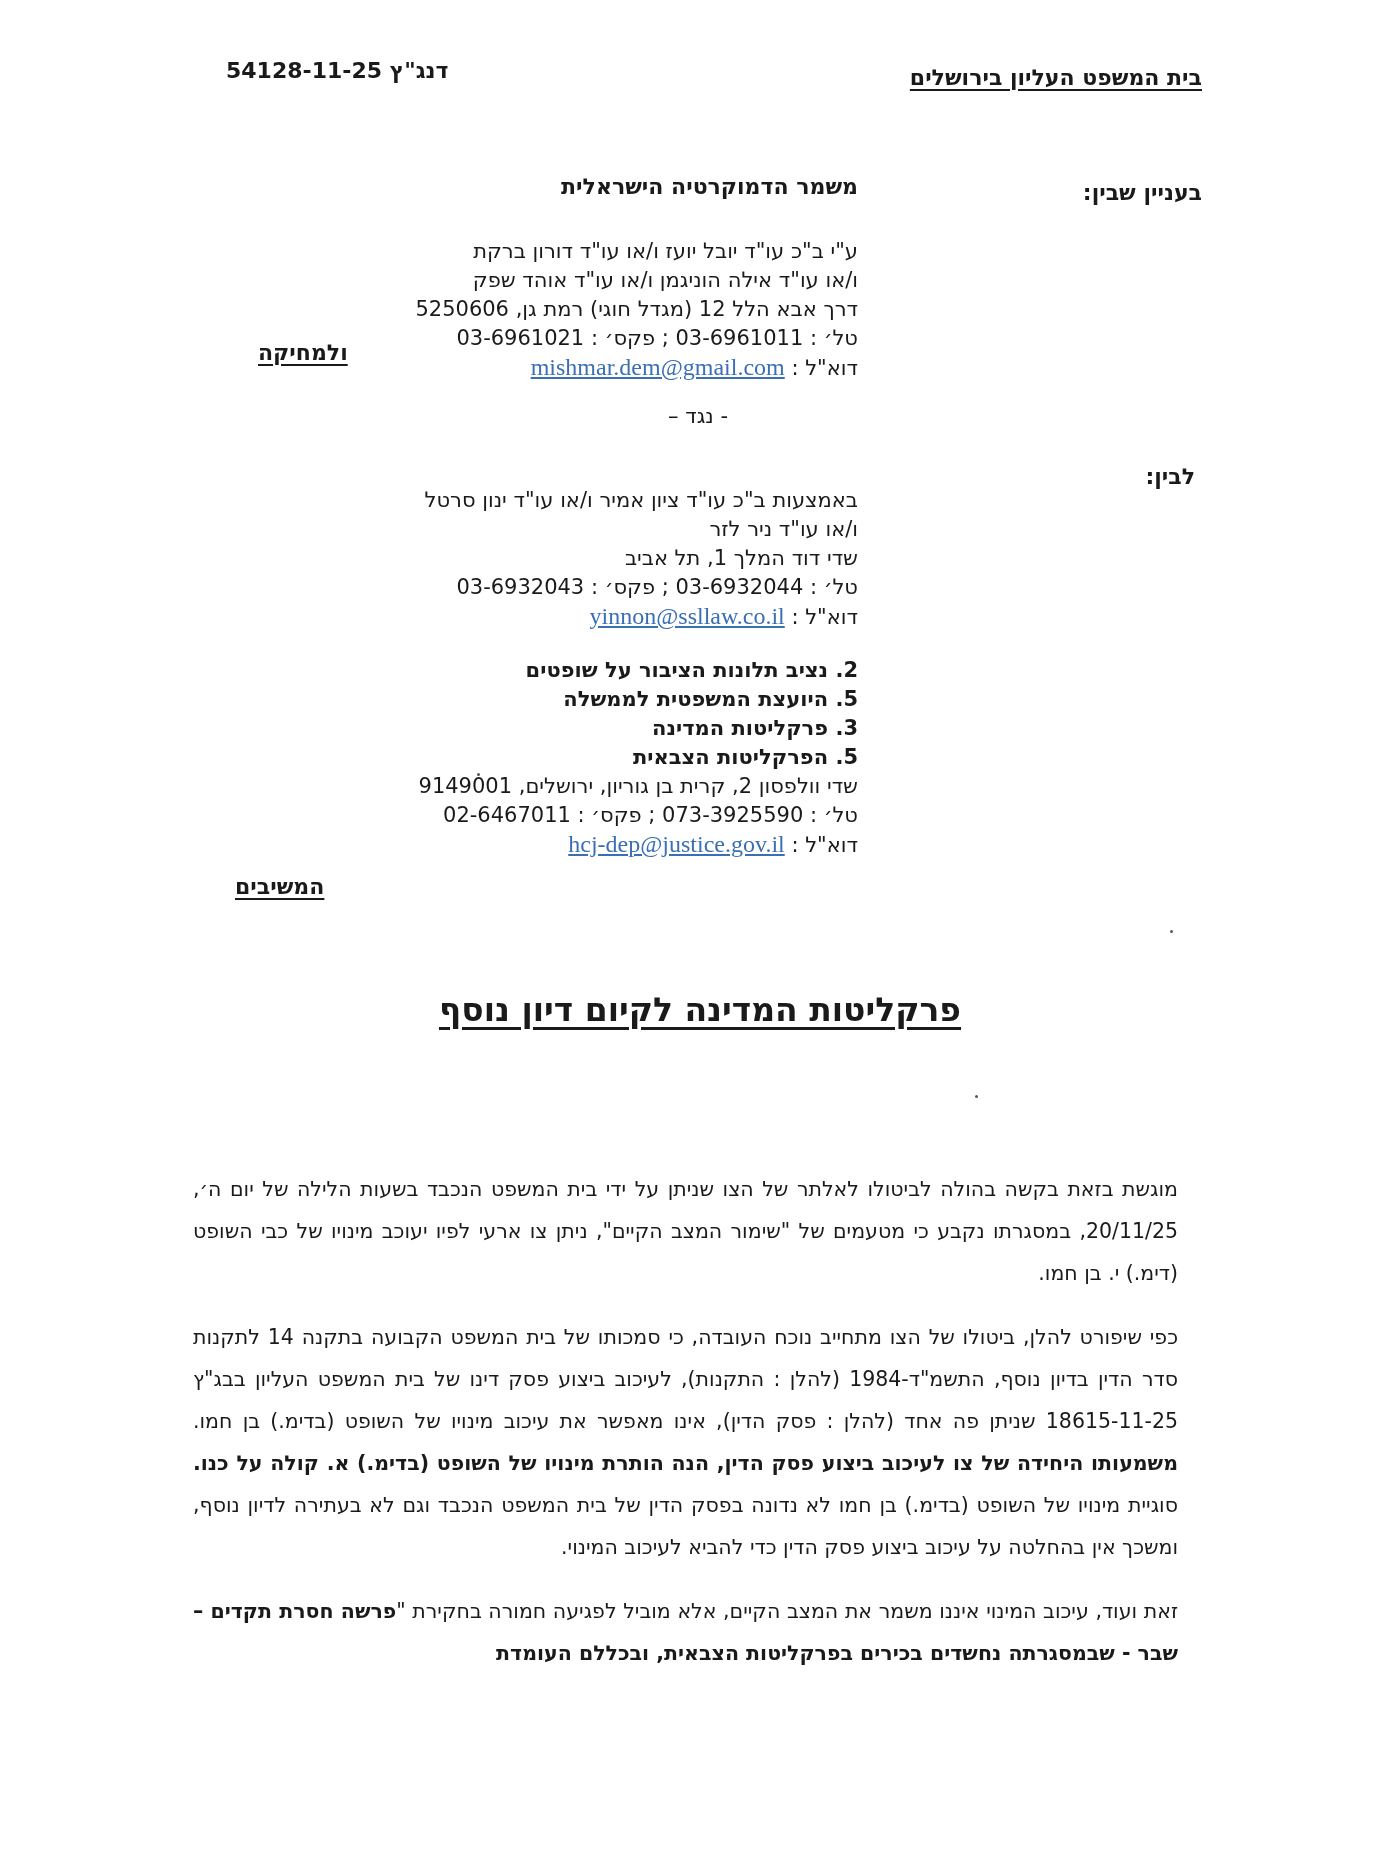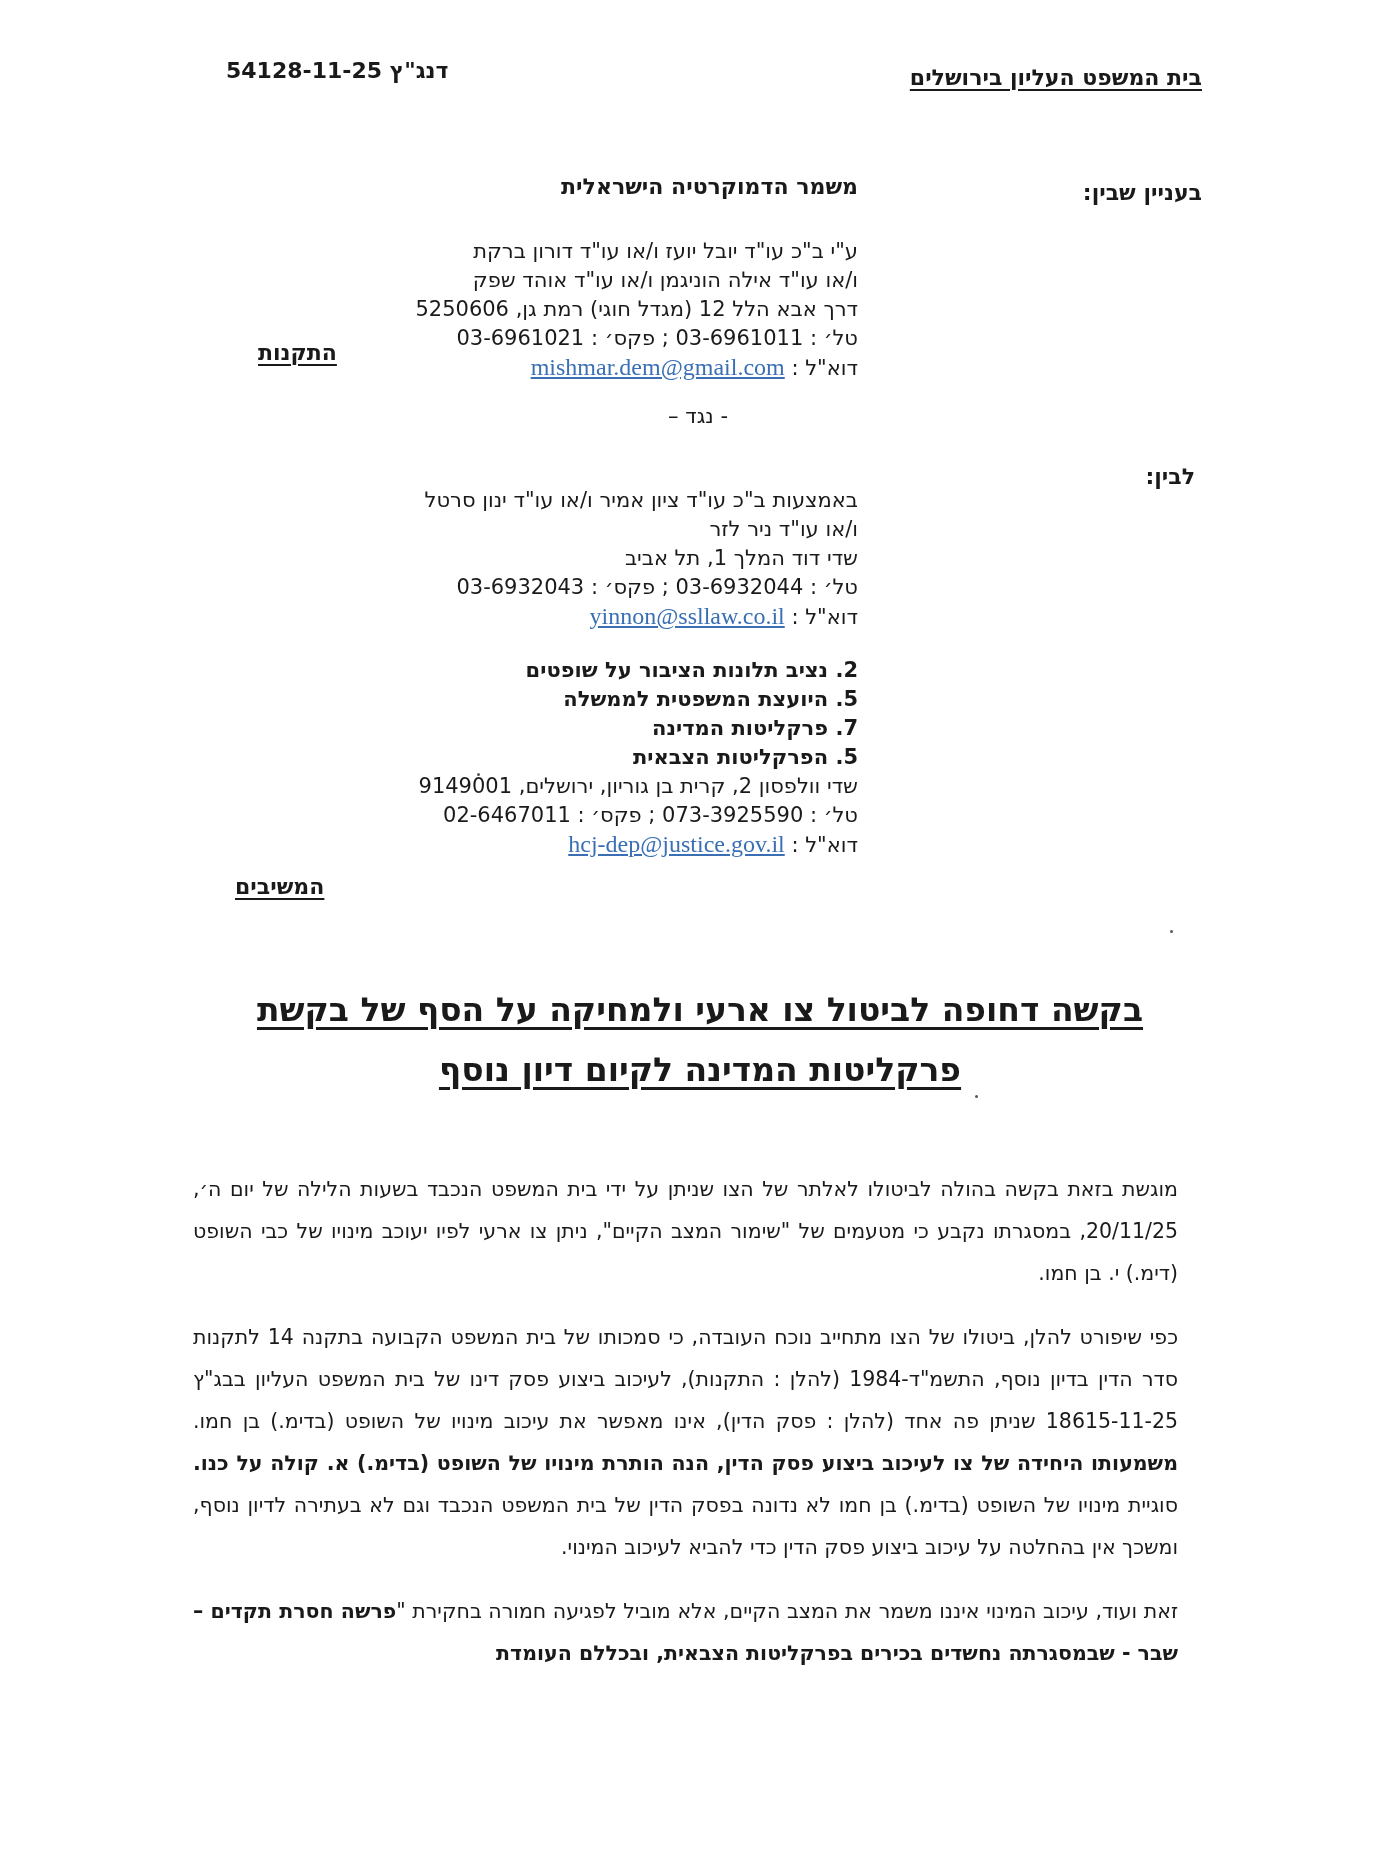--- a/index.html
+++ b/index.html
@@ -32,57 +32,56 @@
   <div style="height:38px"></div>
   <div class="line">ע"י ב"כ עו"ד יובל יועז ו/או עו"ד דורון ברקת</div>
   <div class="line">ו/או עו"ד אילה הוניגמן ו/או עו"ד אוהד שפק</div>
   <div class="line">דרך אבא הלל 12 (מגדל חוגי) רמת גן, 5250606</div>
   <div class="line">טל׳ : 03-6961011 ; פקס׳ : 03-6961021</div>
   <div class="line">
     <span>דוא"ל :</span>
     <span class="link">mishmar.dem@gmail.com</span>
   </div>
 </div>
-<div class="abs rtl hdr u" style="left:258px; top:340px;">התקנות</div>
+<div class="abs rtl hdr u" style="left:258px; top:340px;">ולמחיקה</div>
 
 <div class="abs rtl line" style="right:672px; top:402px;">-   נגד –</div>
 
 <div class="abs rtl hdr" style="right:205px; top:464px;">לבין:</div>
 
 <div class="abs rtl" style="right:542px; top:458px; width:700px;">
   <div style="height:28px"></div>
   <div class="line">באמצעות ב"כ עו"ד ציון אמיר ו/או עו"ד ינון סרטל</div>
   <div class="line">ו/או עו"ד ניר לזר</div>
   <div class="line">שדי דוד המלך 1, תל אביב</div>
   <div class="line">טל׳ : 03-6932044 ; פקס׳ : 03-6932043</div>
   <div class="line">
     <span>דוא"ל :</span>
     <span class="link">yinnon@ssllaw.co.il</span>
   </div>
 
   <div style="height:24px"></div>
   <div class="line bold">2. נציב תלונות הציבור על שופטים</div>
   <div class="line bold">5. היועצת המשפטית לממשלה</div>
-  <div class="line bold">7. פרקליטות המדינה</div>
+  <div class="line bold">3. פרקליטות המדינה</div>
   <div class="line bold">5. הפרקליטות הצבאית</div>
   <div class="line">שדי וולפסון 2, קרית בן גוריון, ירושלים, 9149001</div>
   <div class="line">טל׳ : 073-3925590 ; פקס׳ : 02-6467011</div>
   <div class="line">
     <span>דוא"ל :</span>
     <span class="link">hcj-dep@justice.gov.il</span>
   </div>
 </div>
 <div class="abs rtl hdr u" style="left:235px; top:874px;">המשיבים</div>
 
 <div class="abs dot" style="left:477px; top:773px;"></div>
 <div class="abs dot" style="left:1170px; top:930px;"></div>
 <div class="abs dot" style="left:975px; top:1095px;"></div>
 
 <div class="abs rtl" style="left:230px; top:980px; width:940px;">
-  <div class="title">בקשה דחופה לביטול צו ארעי ולמחיקה על הסף של בקשת</div>
   <div class="title">פרקליטות המדינה לקיום דיון נוסף</div>
 </div>
 
 <div class="abs rtl" style="left:193px; top:1168px; width:985px;">
   <p class="para" style="margin:0 0 22px 0;">מוגשת בזאת בקשה בהולה לביטולו לאלתר של הצו שניתן על ידי בית המשפט הנכבד בשעות הלילה של יום ה׳, 20/11/25, במסגרתו נקבע כי מטעמים של "שימור המצב הקיים", ניתן צו ארעי לפיו יעוכב מינויו של כבי השופט (דימ.) י. בן חמו.</p>
   <p class="para" style="margin:0 0 22px 0;">
     <span>כפי שיפורט להלן, ביטולו של הצו מתחייב נוכח העובדה, כי סמכותו של בית המשפט הקבועה בתקנה 14 לתקנות סדר הדין בדיון נוסף, התשמ"ד-1984 (להלן : התקנות), לעיכוב ביצוע פסק דינו של בית המשפט העליון בבג"ץ 18615-11-25 שניתן פה אחד (להלן : פסק הדין), אינו מאפשר את עיכוב מינויו של השופט (בדימ.) בן חמו. </span><b>משמעותו היחידה של צו לעיכוב ביצוע פסק הדין, הנה הותרת מינויו של השופט (בדימ.) א. קולה על כנו.</b><span> סוגיית מינויו של השופט (בדימ.) בן חמו לא נדונה בפסק הדין של בית המשפט הנכבד וגם לא בעתירה לדיון נוסף, ומשכך אין בהחלטה על עיכוב ביצוע פסק הדין כדי להביא לעיכוב המינוי.</span>
   </p>
   <p class="para" style="margin:0;">
     <span>זאת ועוד, עיכוב המינוי איננו משמר את המצב הקיים, אלא מוביל לפגיעה חמורה בחקירת "</span><b>פרשה חסרת תקדים – שבר - שבמסגרתה נחשדים בכירים בפרקליטות הצבאית, ובכללם העומדת</b>

